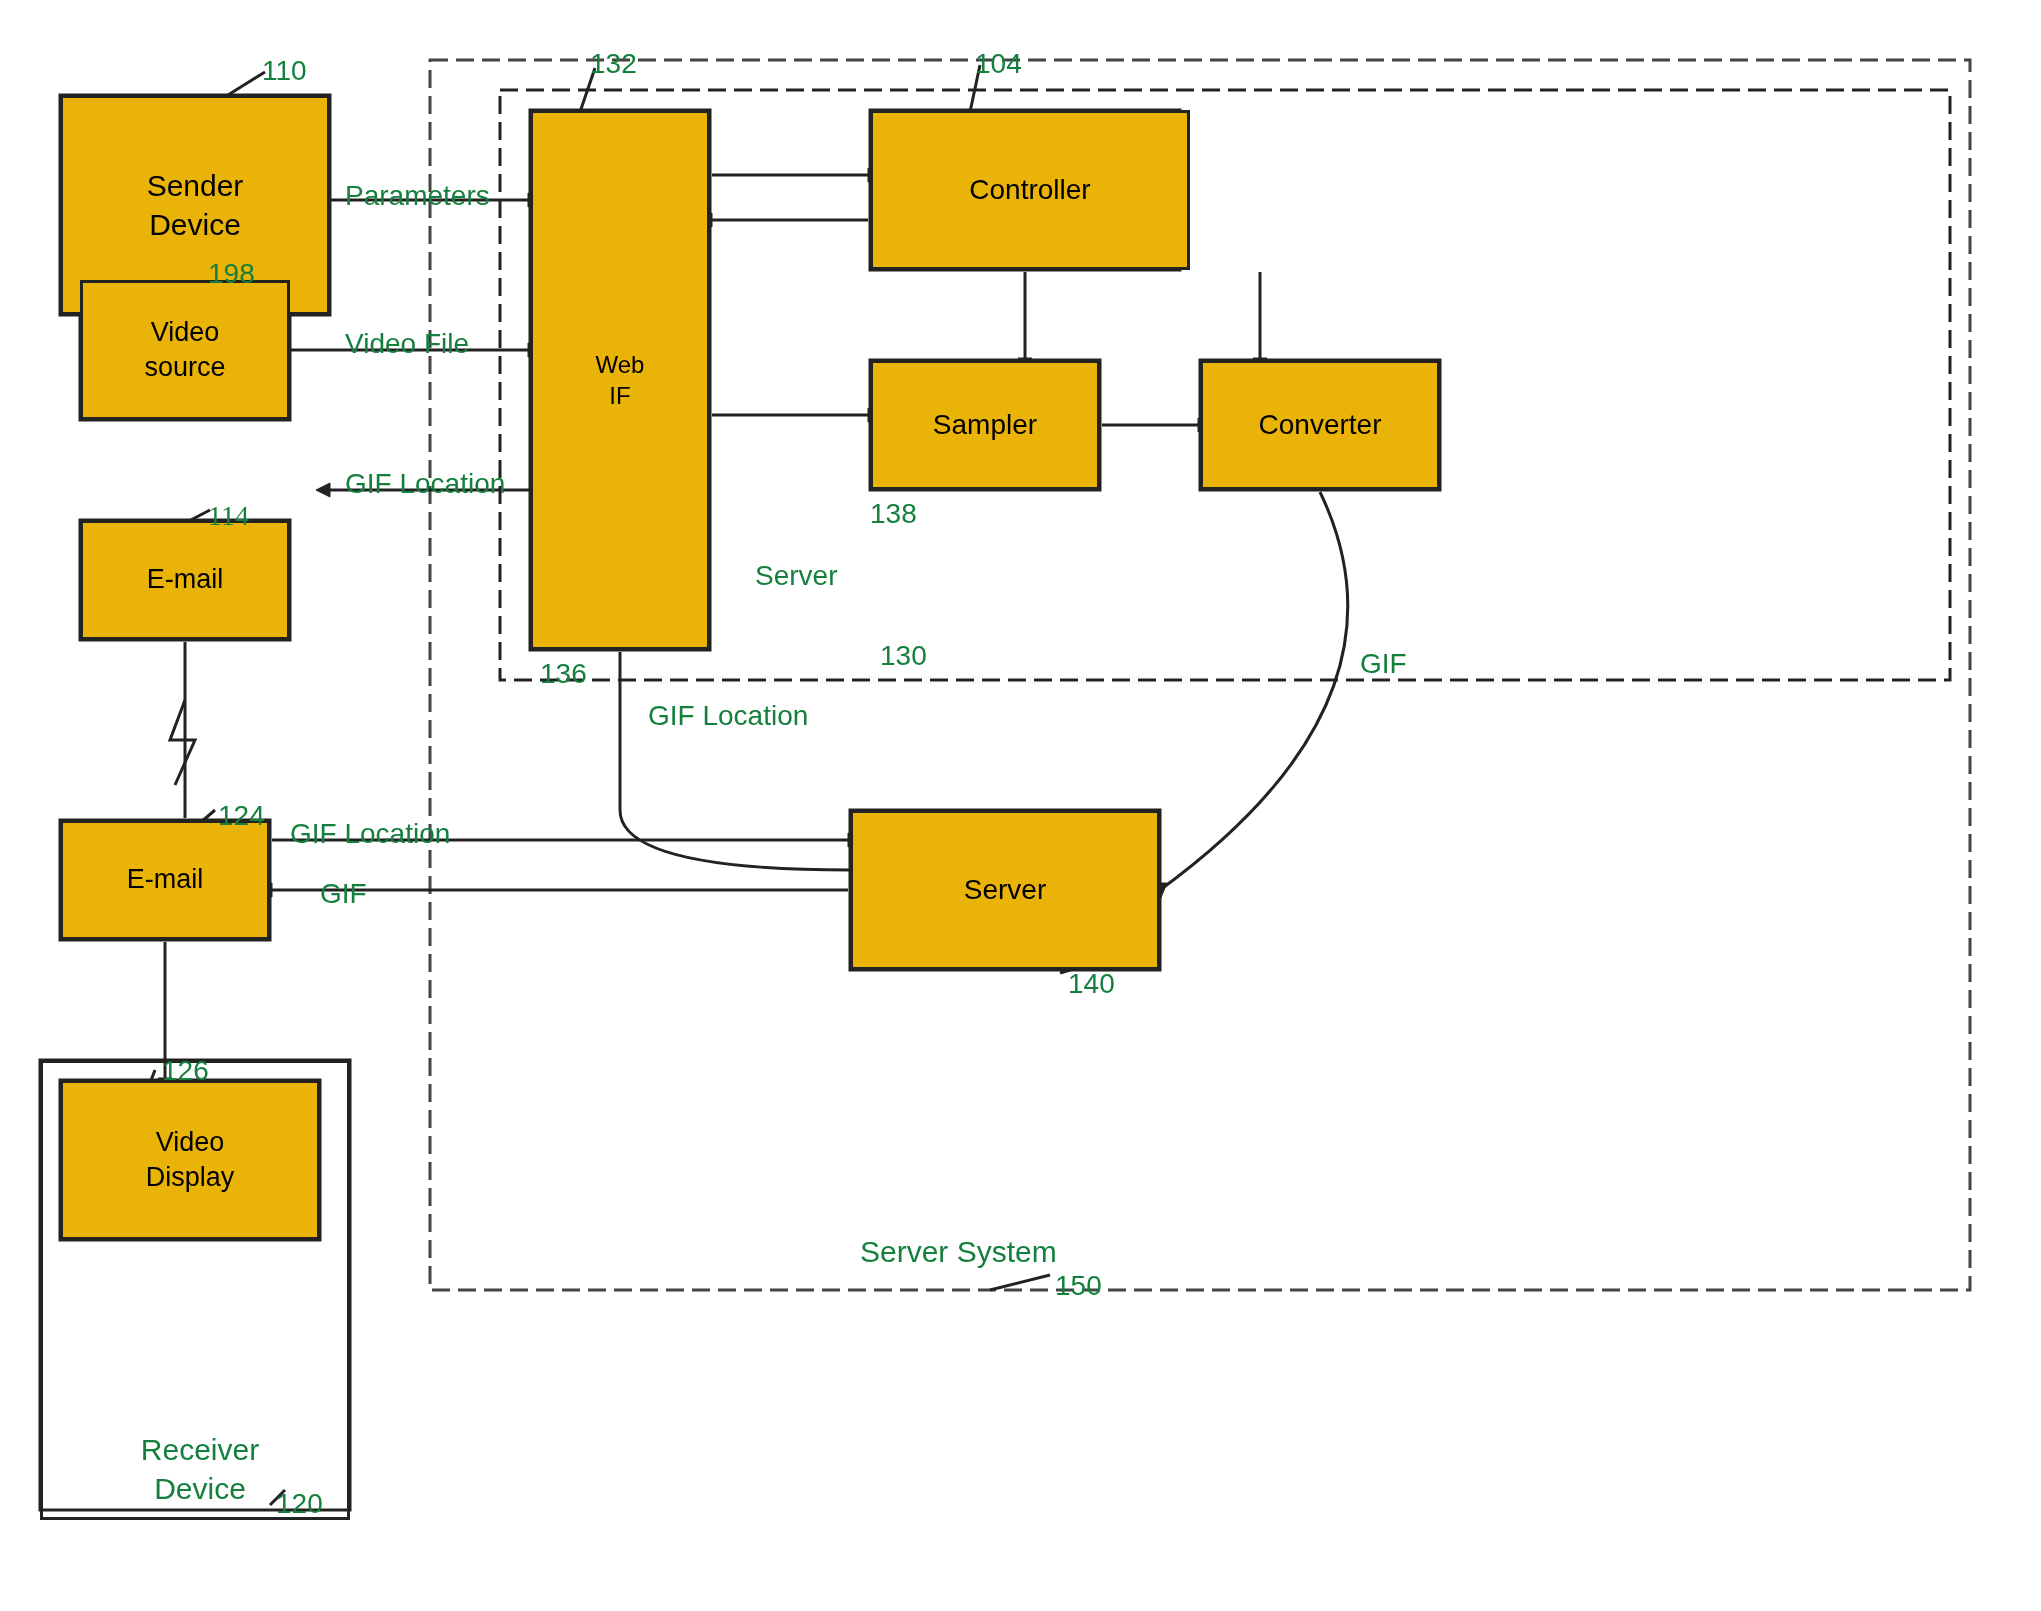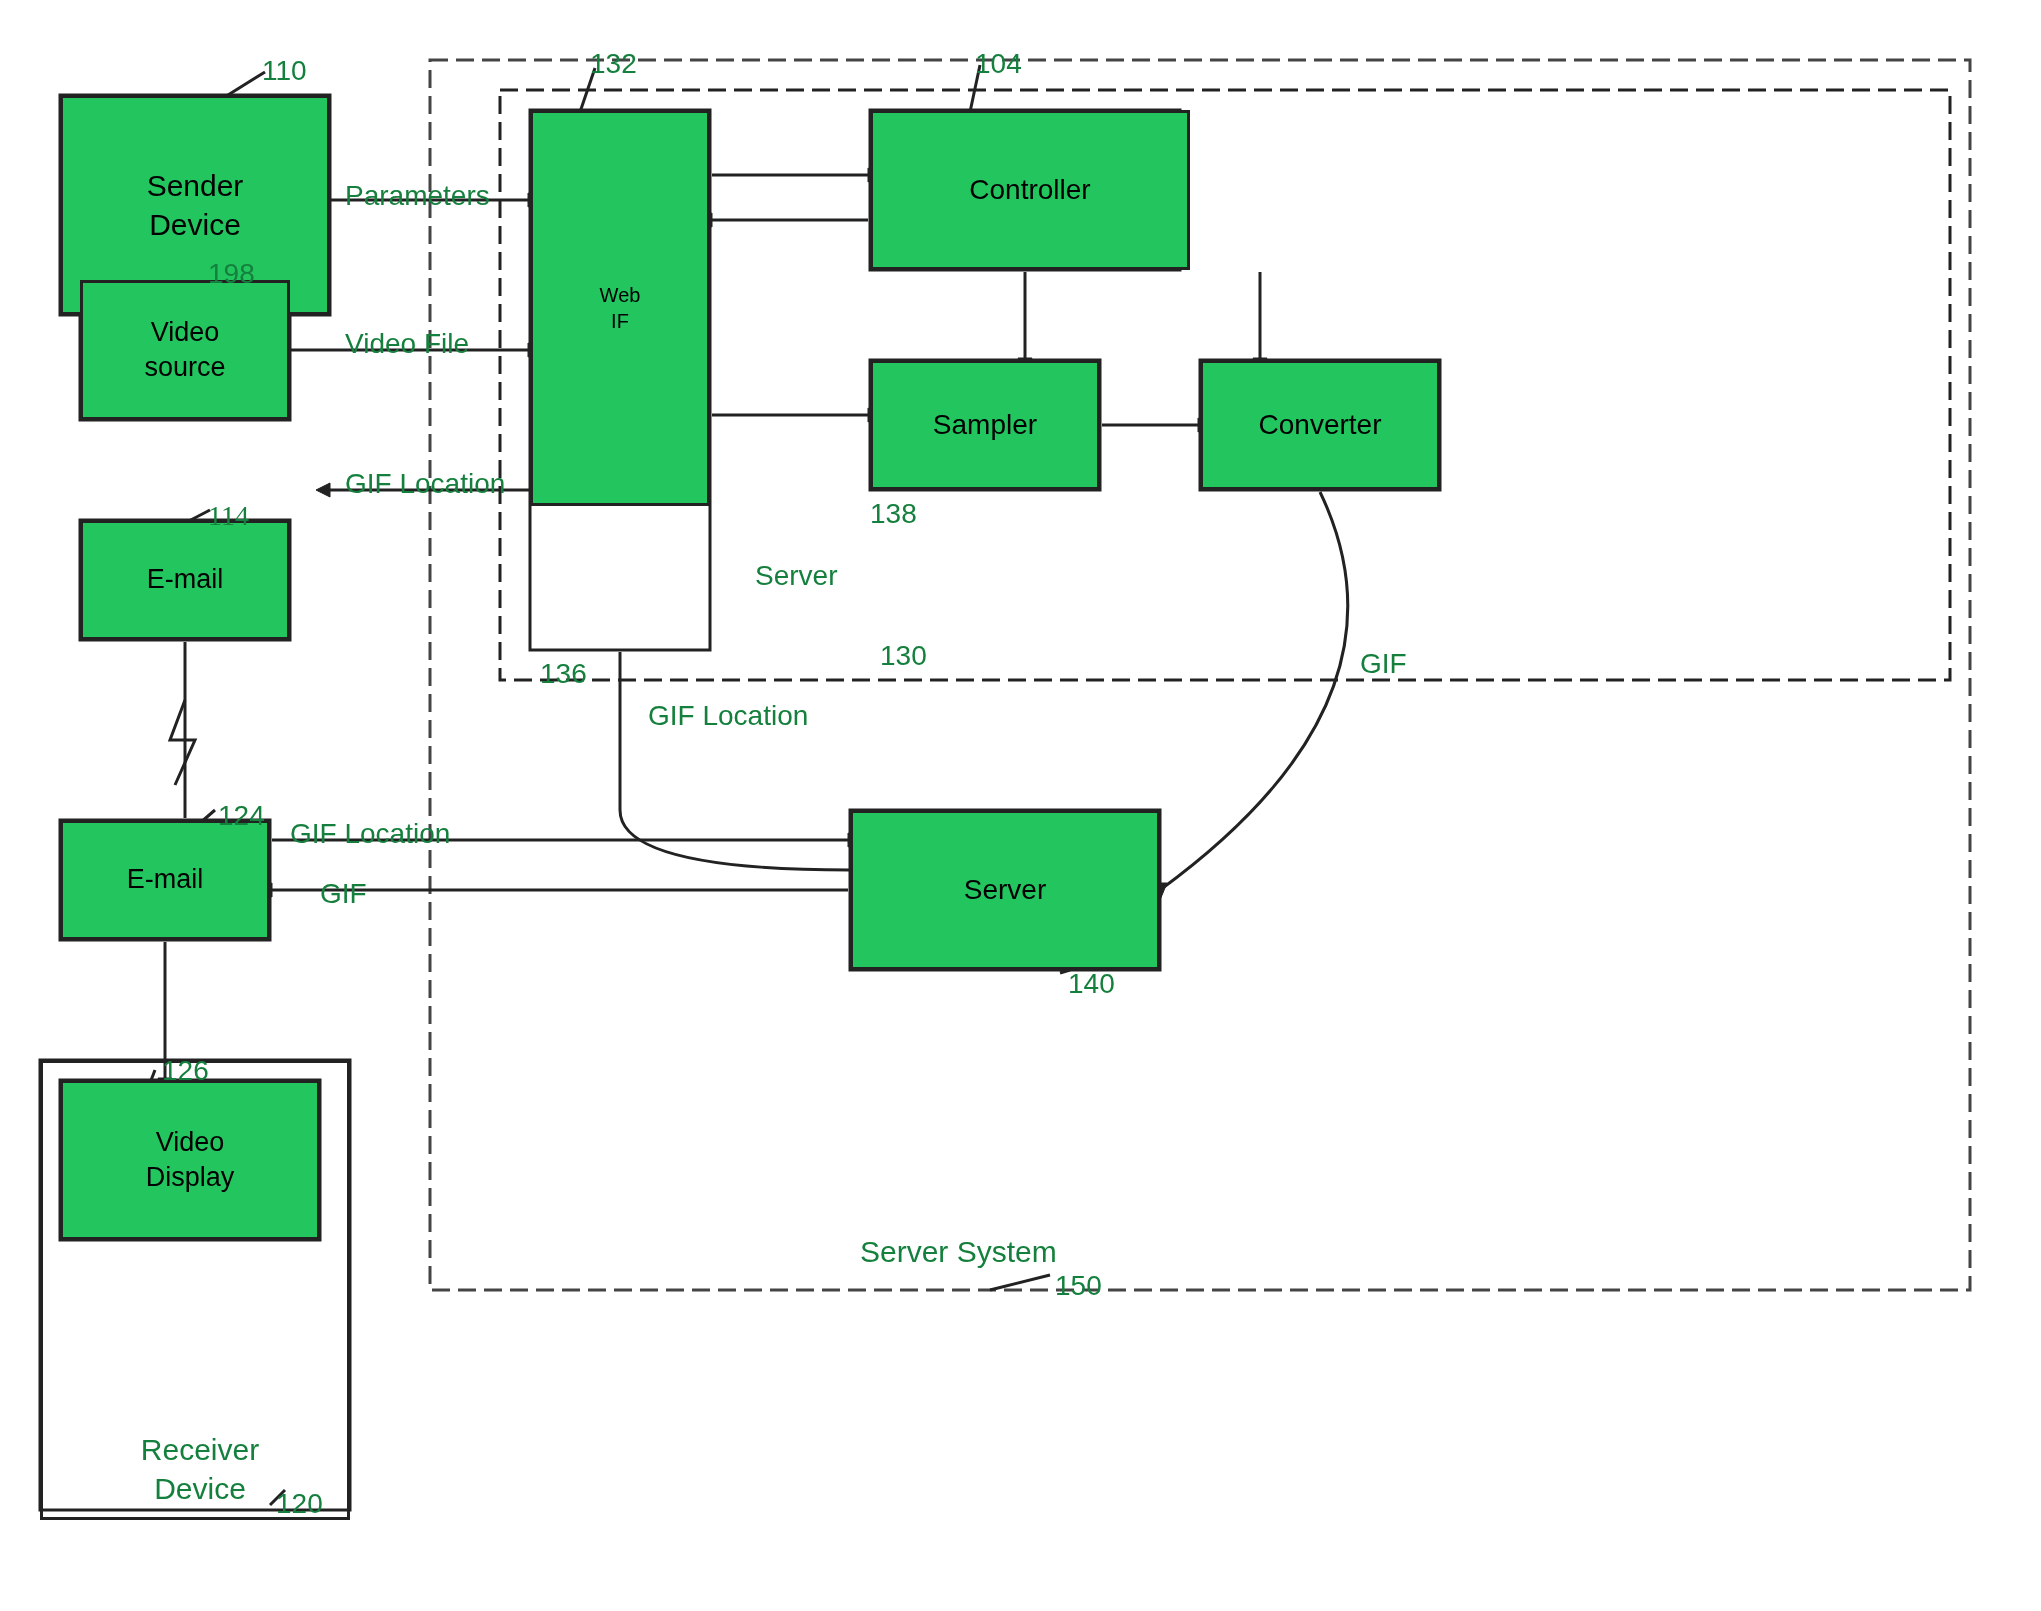--- a/index.html
+++ b/index.html
@@ -12,21 +12,21 @@
       overflow: hidden;
     }
     .diagram {
       position: relative;
       width: 100%;
       height: 100%;
     }
     .box {
       position: absolute;
       border: 3px solid #222;
-      background: #22c55e;
+      background: #eab308;
       display: flex;
       align-items: center;
       justify-content: center;
       text-align: center;
       font-size: 28px;
       font-weight: normal;
       line-height: 1.3;
     }
     .box-dashed {
       position: absolute;
@@ -164,21 +164,21 @@
   </div>
 
   <div class="box" style="left:80px; top:280px; width:210px; height:140px; font-size:27px;">
     <span>Video<br>source</span>
   </div>
 
   <div class="box" style="left:80px; top:520px; width:210px; height:120px; font-size:27px;">
     <span>E-mail</span>
   </div>
 
-  <div class="box" style="left:530px; top:110px; width:180px; height:396px; font-size:20px;">
+  <div class="box" style="left:530px; top:110px; width:180px; height:540px; font-size:24px;">
     <span>Web<br>IF</span>
   </div>
 
   <div class="box" style="left:870px; top:110px; width:320px; height:160px; font-size:28px;">
     <span>Controller</span>
   </div>
 
   <div class="box" style="left:870px; top:360px; width:230px; height:130px; font-size:28px;">
     <span>Sampler</span>
   </div>

